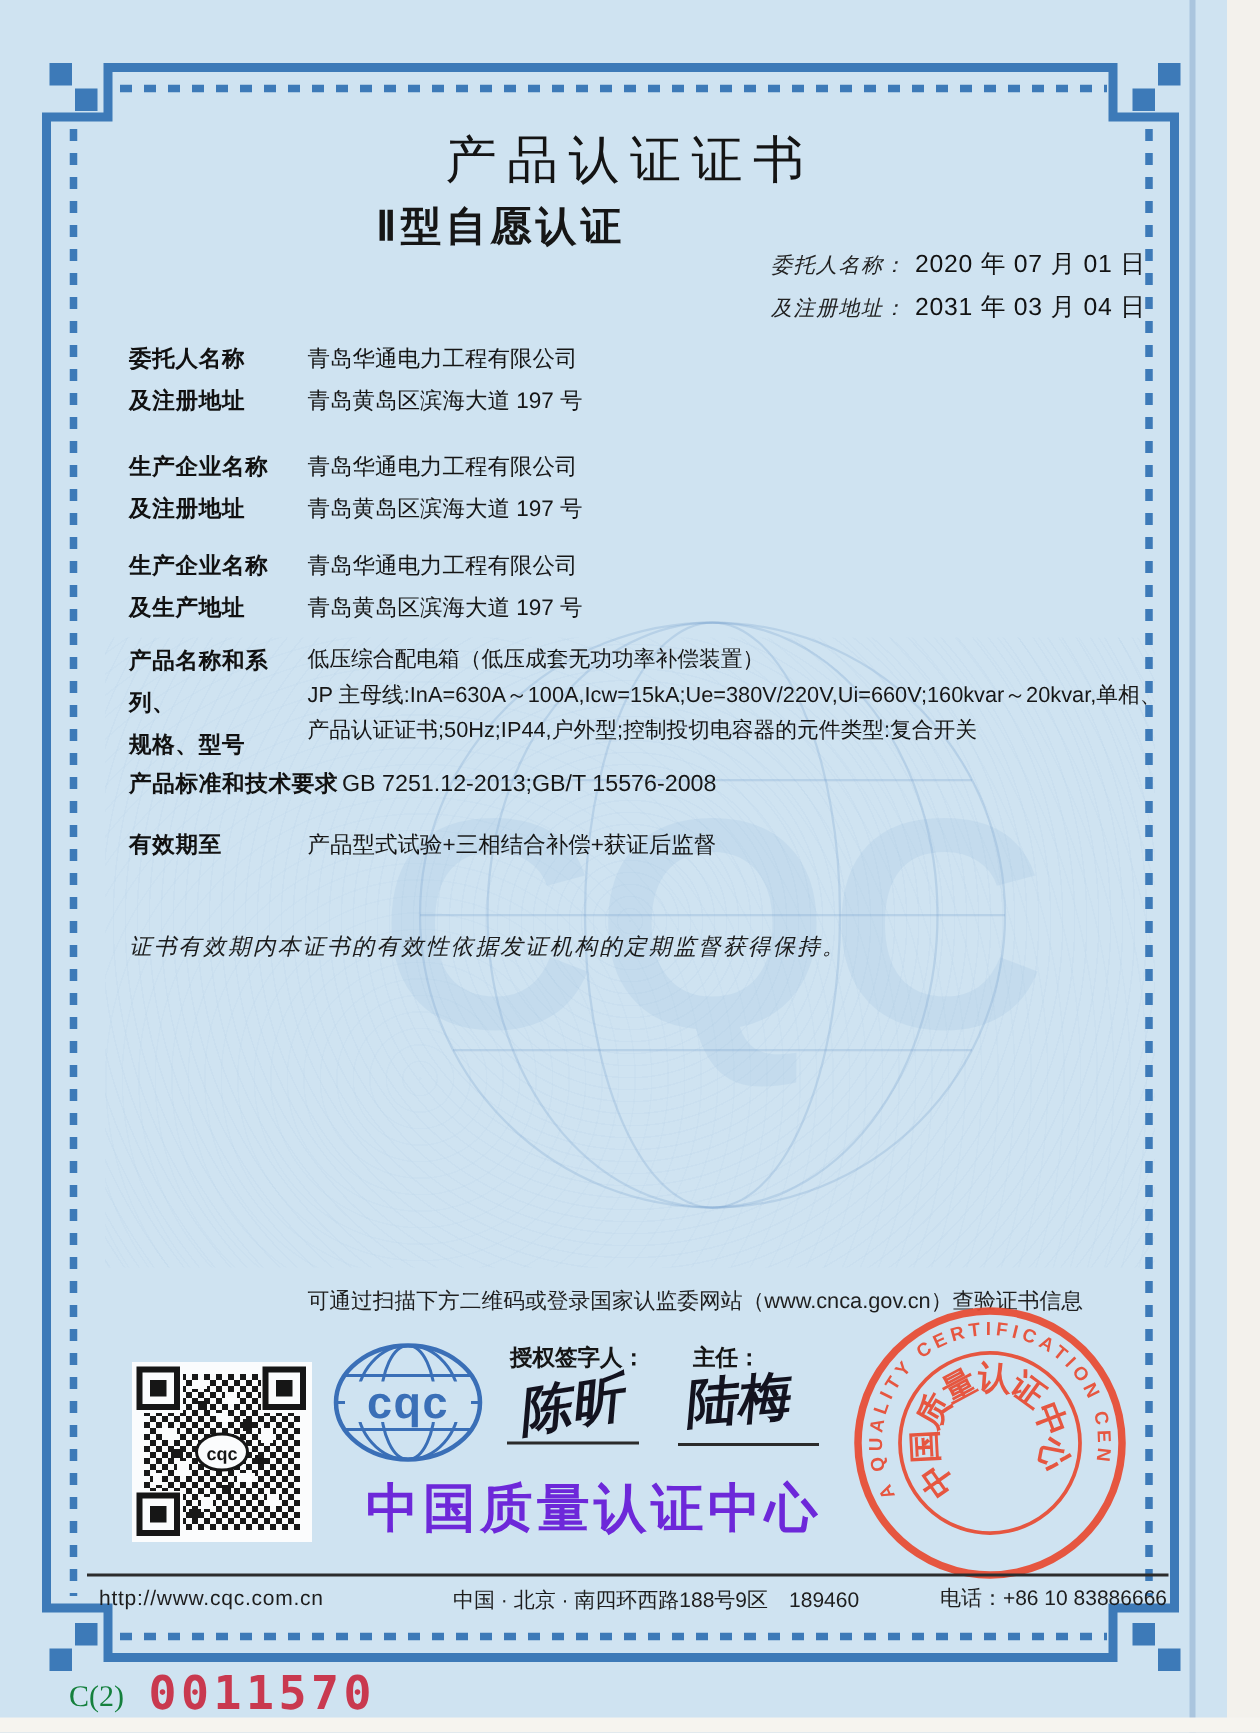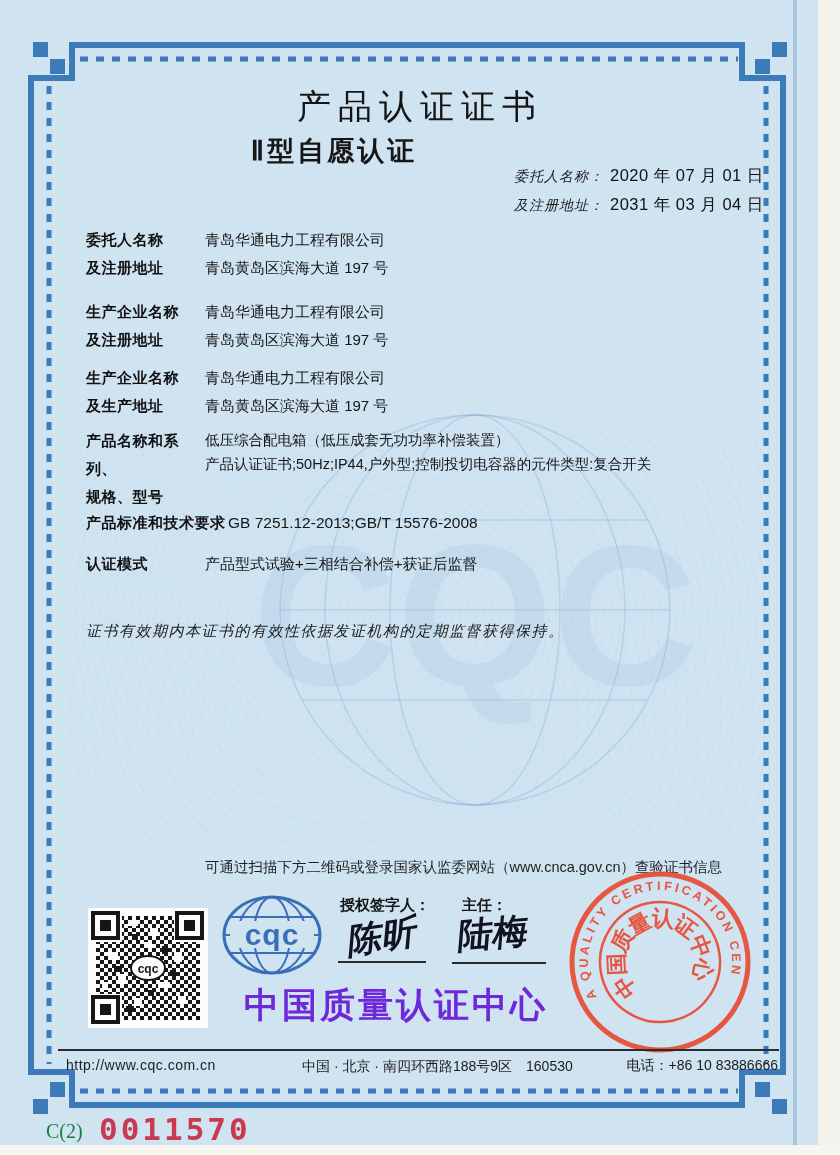--- a/index.html
+++ b/index.html
@@ -150,36 +150,37 @@
     </div>
   </div>
 
   <div class="frow" style="top:427px">
     <div class="flabel">
       <div>产品名称和系列、</div>
       <div>规格、型号</div>
     </div>
     <div class="fvalue small">
       <div>低压综合配电箱（低压成套无功功率补偿装置）</div>
+      <div>JP 主母线:InA=630A～100A,Icw=15kA;Ue=380V/220V,Ui=660V;160kvar～20kvar,单相、</div>
       <div>产品认证证书;50Hz;IP44,户外型;控制投切电容器的元件类型:复合开关</div>
     </div>
   </div>
 
   <div class="frow" style="top:509px">
     <div class="flabel" style="width:142px">
       <div>产品标准和技术要求</div>
     </div>
     <div class="fvalue" style="font-size:15.5px">
       <div>GB 7251.12-2013;GB/T 15576-2008</div>
     </div>
   </div>
 
   <div class="frow" style="top:550px">
     <div class="flabel">
-      <div>认证模式</div>
+      <div>有效期至</div>
     </div>
     <div class="fvalue">
       <div>产品型式试验+三相结合补偿+获证后监督</div>
     </div>
   </div>
 
   <div class="abs statement kaiti" style="top:622px">证书有效期内本证书的有效性依据发证机构的定期监督获得保持。</div>
 
   <div class="abs verify">可通过扫描下方二维码或登录国家认监委网站（www.cnca.gov.cn）查验证书信息</div>
 
@@ -267,21 +268,21 @@
         <text x="98" y="62" transform="rotate(16 98 98)">认</text>
         <text x="98" y="62" transform="rotate(48 98 98)">证</text>
         <text x="98" y="62" transform="rotate(81 98 98)">中</text>
         <text x="98" y="62" transform="rotate(113 98 98)">心</text>
       </g>
     </g>
   </svg>
 
   <div class="abs footline"></div>
   <div class="abs footer-text fw">http://www.cqc.com.cn</div>
-  <div class="abs footer-text fa">中国 · 北京 · 南四环西路188号9区　160530</div>
+  <div class="abs footer-text fa">中国 · 北京 · 南四环西路188号9区　189460</div>
   <div class="abs footer-text fp">电话：+86 10 83886666</div>
 
   <div class="abs edge-rl"></div>
   <div class="abs edge-r"></div>
   <div class="abs edge-b"></div>
 
   <div class="abs serial-prefix">C(2)</div>
   <div class="abs serial-number">0011570</div>
 
 </div>

